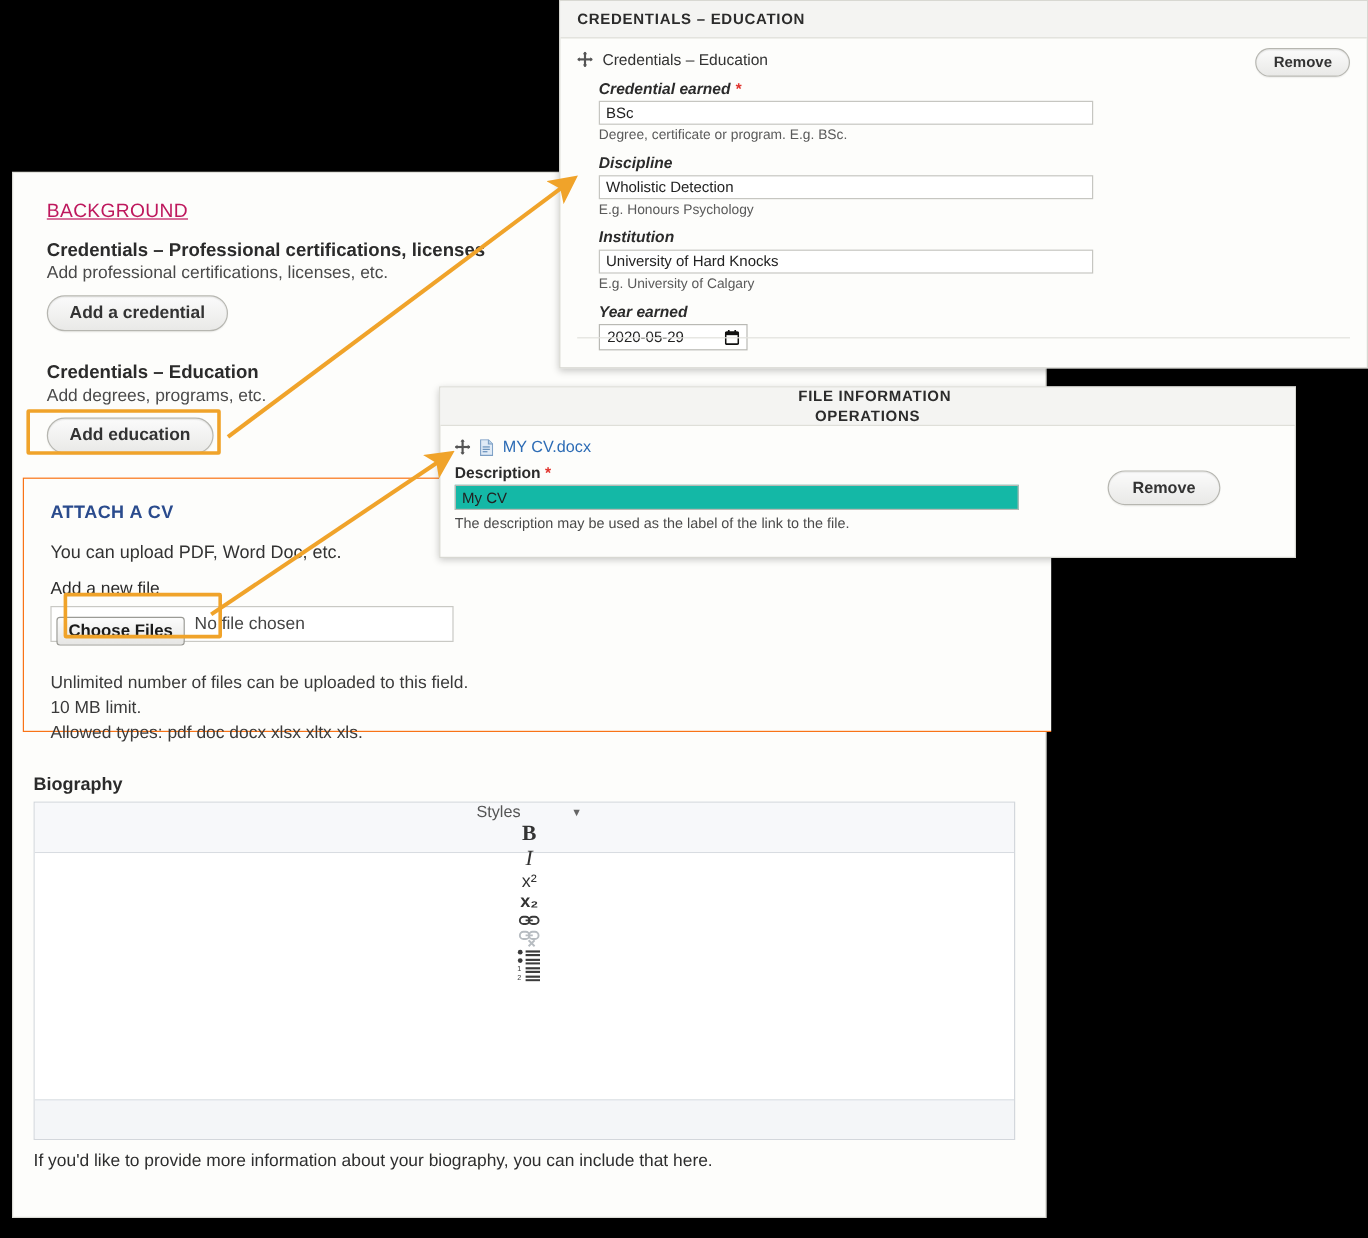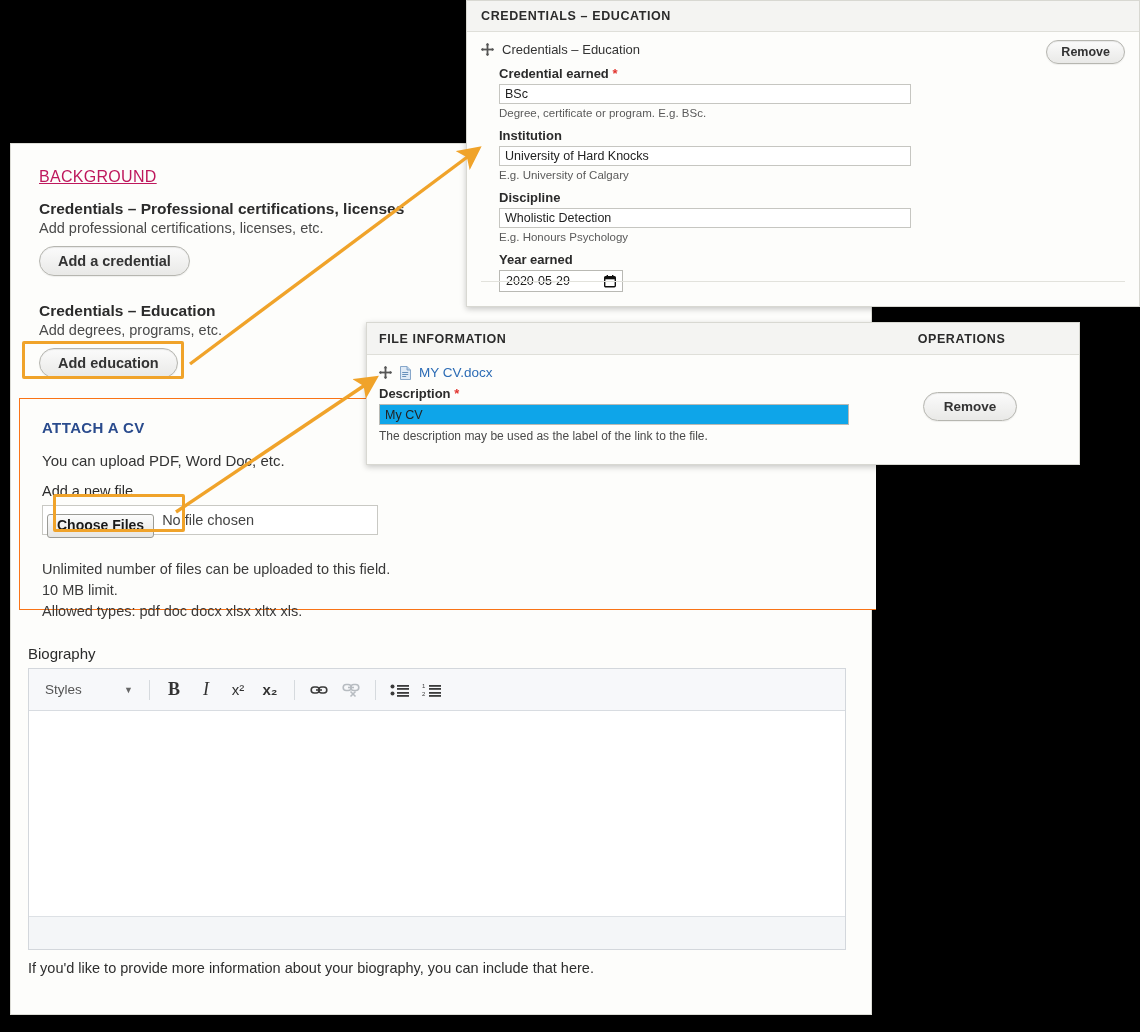--- a/index.html
+++ b/index.html
@@ -86,27 +86,27 @@
     padding:3px 9px;
     margin:12px 0 0 4px;
     cursor:pointer;
     line-height:1.1;
   }
   .no-file-text{font-size:14.5px;color:#444;margin-left:8px;}
   .cv-note{font-size:14.5px;color:#3a3a3a;line-height:1.45;margin-top:24px;}
 
   
   #bio-wrap{position:absolute;left:28px;top:645px;width:818px;}
-  #bio-label{font-size:15px;font-weight:normal;color:#2b2b2b;margin-bottom:6px;}
+  #bio-label{font-size:15px;font-weight:bold;color:#2b2b2b;margin-bottom:6px;}
   #bio-editor{
     border:1px solid #d3d7dc;background:#fff;box-sizing:border-box;width:818px;
   }
   #bio-toolbar{
     height:42px;background:#f7f8fa;border-bottom:1px solid #d8dce1;
-    display:flex;align-items:center;padding-left:8px;box-sizing:border-box;
+    display:flex;align-items:center;padding-left:8px;box-sizing:border-box;flex-direction:column;
   }
   .styles-combo{
     display:flex;align-items:center;justify-content:space-between;
     width:104px;height:26px;padding:0 8px;box-sizing:border-box;
     font-size:13.5px;color:#555;cursor:pointer;
   }
   .tb-sep{width:1px;height:20px;background:#d6dade;margin:0 8px;}
   .tb-btn{
     min-width:24px;height:26px;display:flex;align-items:center;justify-content:center;
     font-size:16px;color:#333;cursor:pointer;margin:0 4px;
@@ -128,21 +128,21 @@
     height:31px;background:#f4f4f2;border-bottom:1px solid #dfdfd9;
     display:flex;align-items:center;padding-left:14px;box-sizing:border-box;
     font-size:12.5px;font-weight:bold;color:#2b2b2b;letter-spacing:.6px;
   }
   #cred-body{padding:10px 14px 0 14px;position:relative;}
   .row-title{display:flex;align-items:center;gap:8px;font-size:13px;color:#333;}
   .drag-icon{color:#555;font-size:14px;line-height:1;}
   #cred-remove{position:absolute;right:14px;top:8px;}
   .ff{margin-left:18px;}
   .ff .lab{
-    font-size:13px;font-weight:bold;color:#2b2b2b;margin:9px 0 3px 0;
+    font-size:13px;font-weight:bold;color:#2b2b2b;margin:9px 0 3px 0;font-style:italic;
   }
   .req{color:#e1332d;font-weight:bold;}
   .ff input.txt{
     display:block;box-sizing:border-box;
     height:20px;border:1px solid #c6c6c1;background:#fff;
     font-family:"Liberation Sans", sans-serif;font-size:12.5px;color:#222;
     padding:2px 5px;outline:none;
   }
   .ff .hint{font-size:11.5px;color:#5a5a5a;margin-top:3px;}
   .date-shell{
@@ -158,34 +158,34 @@
   #file-panel{
     left:366px; top:322px; width:714px; height:143px;
     background:#fdfdfb;
     border:1px solid #d8d8d2;
     box-shadow:0 2px 6px rgba(0,0,0,.22);
     box-sizing:border-box;
   }
   #file-header{
     height:32px;background:#f4f4f2;border-bottom:1px solid #dfdfd9;
     display:flex;align-items:center;box-sizing:border-box;
-    font-size:12.5px;font-weight:bold;color:#2b2b2b;letter-spacing:.6px;
+    font-size:12.5px;font-weight:bold;color:#2b2b2b;letter-spacing:.6px;flex-direction:column;
   }
   #file-header .c1{padding-left:12px;flex:1;}
   #file-header .c2{width:235px;text-align:center;}
   #file-body{display:flex;}
   #file-left{flex:1;padding:10px 12px 0 12px;}
   #file-right{width:235px;display:flex;align-items:center;justify-content:center;padding-top:14px;}
   .file-row{display:flex;align-items:center;gap:8px;}
   .file-link{font-size:13.5px;color:#2d6cb5;text-decoration:none;}
   .doc-icon{width:11px;height:14px;display:inline-block;}
   #file-left .lab{font-size:13px;font-weight:bold;color:#2b2b2b;margin:6px 0 3px 0;}
   #file-left input.txt{
     display:block;box-sizing:border-box;width:470px;height:21px;
-    border:1px solid #b9b9b4;background:#0ea5e9;
+    border:1px solid #b9b9b4;background:#14b8a6;
     font-family:"Liberation Sans", sans-serif;font-size:12.5px;color:#222;
     padding:2px 5px;outline:none;
   }
   #file-left .hint{font-size:12px;color:#4a4a4a;margin-top:4px;}
 
   
   .blackmask{position:absolute;background:#000;}
 
   svg{display:block;}
 </style>
@@ -327,29 +327,29 @@
       <span class="pill-btn small">Remove</span>
     </div>
 
     <div class="ff">
       <div class="lab"><span>Credential earned</span> <span class="req">*</span></div>
       <input class="txt" style="width: 412px;" value="BSc">
       <div class="hint">Degree, certificate or program. E.g. BSc.</div>
     </div>
 
     <div class="ff">
+      <div class="lab"><span>Discipline</span></div>
+      <input class="txt" style="width: 412px;" value="Wholistic Detection">
+      <div class="hint">E.g. Honours Psychology</div>
+    </div>
+
+    <div class="ff">
       <div class="lab"><span>Institution</span></div>
       <input class="txt" style="width: 412px;" value="University of Hard Knocks">
       <div class="hint">E.g. University of Calgary</div>
-    </div>
-
-    <div class="ff">
-      <div class="lab"><span>Discipline</span></div>
-      <input class="txt" style="width: 412px;" value="Wholistic Detection">
-      <div class="hint">E.g. Honours Psychology</div>
     </div>
 
     <div class="ff">
       <div class="lab"><span>Year earned</span></div>
       <div class="date-shell">
         <span>2020-05-29</span>
         <span>
           <svg width="12" height="13" viewBox="0 0 12 13">
               <rect x="0.7" y="1.7" width="10.6" height="10.1" rx="1" fill="none" stroke="#111" stroke-width="1.4"></rect>
               <rect x="0.7" y="1.7" width="10.6" height="2.6" fill="#111"></rect>

